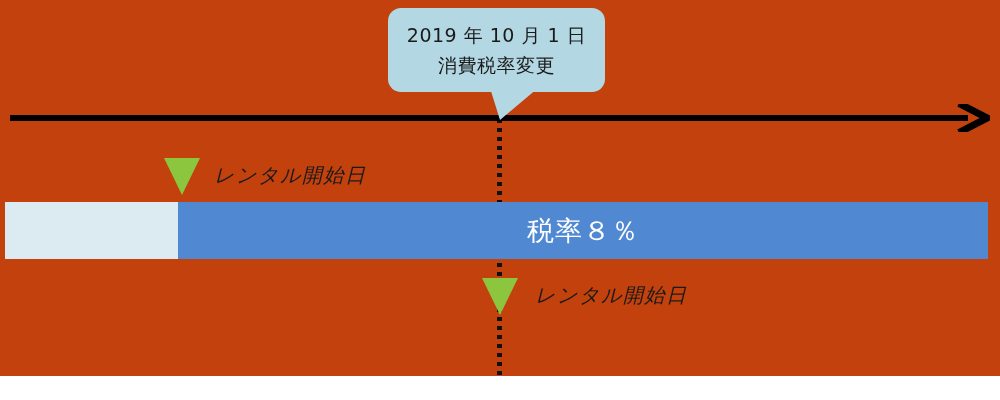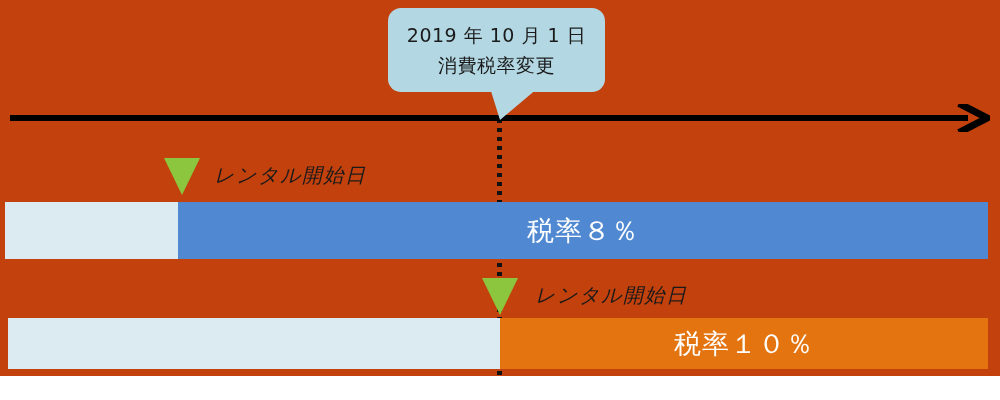--- a/index.html
+++ b/index.html
@@ -168,21 +168,15 @@
     </div>
   </div>
 
   <div class="bar-row" style="top:0;height:400px;">
 
     <div class="marker" style="left:482px; top:278px; width:400px; height:40px;">
       <div class="marker-tri" style="left:0; top:0;"></div>
       <div class="marker-label" style="left:53px; top:4px;">レンタル開始日</div>
     </div>
 
-    <div class="bar" style="left:8px; top:318px; width:980px; height:51px;">
-      <div class="bar-pre" style="width:492px;"></div>
-      <div class="bar-active orange" style="left:492px; width:488px;">
-        <span class="bar-label">税率１０％</span>
-      </div>
-    </div>
   </div>
 
 </div>
 
 </body></html>

